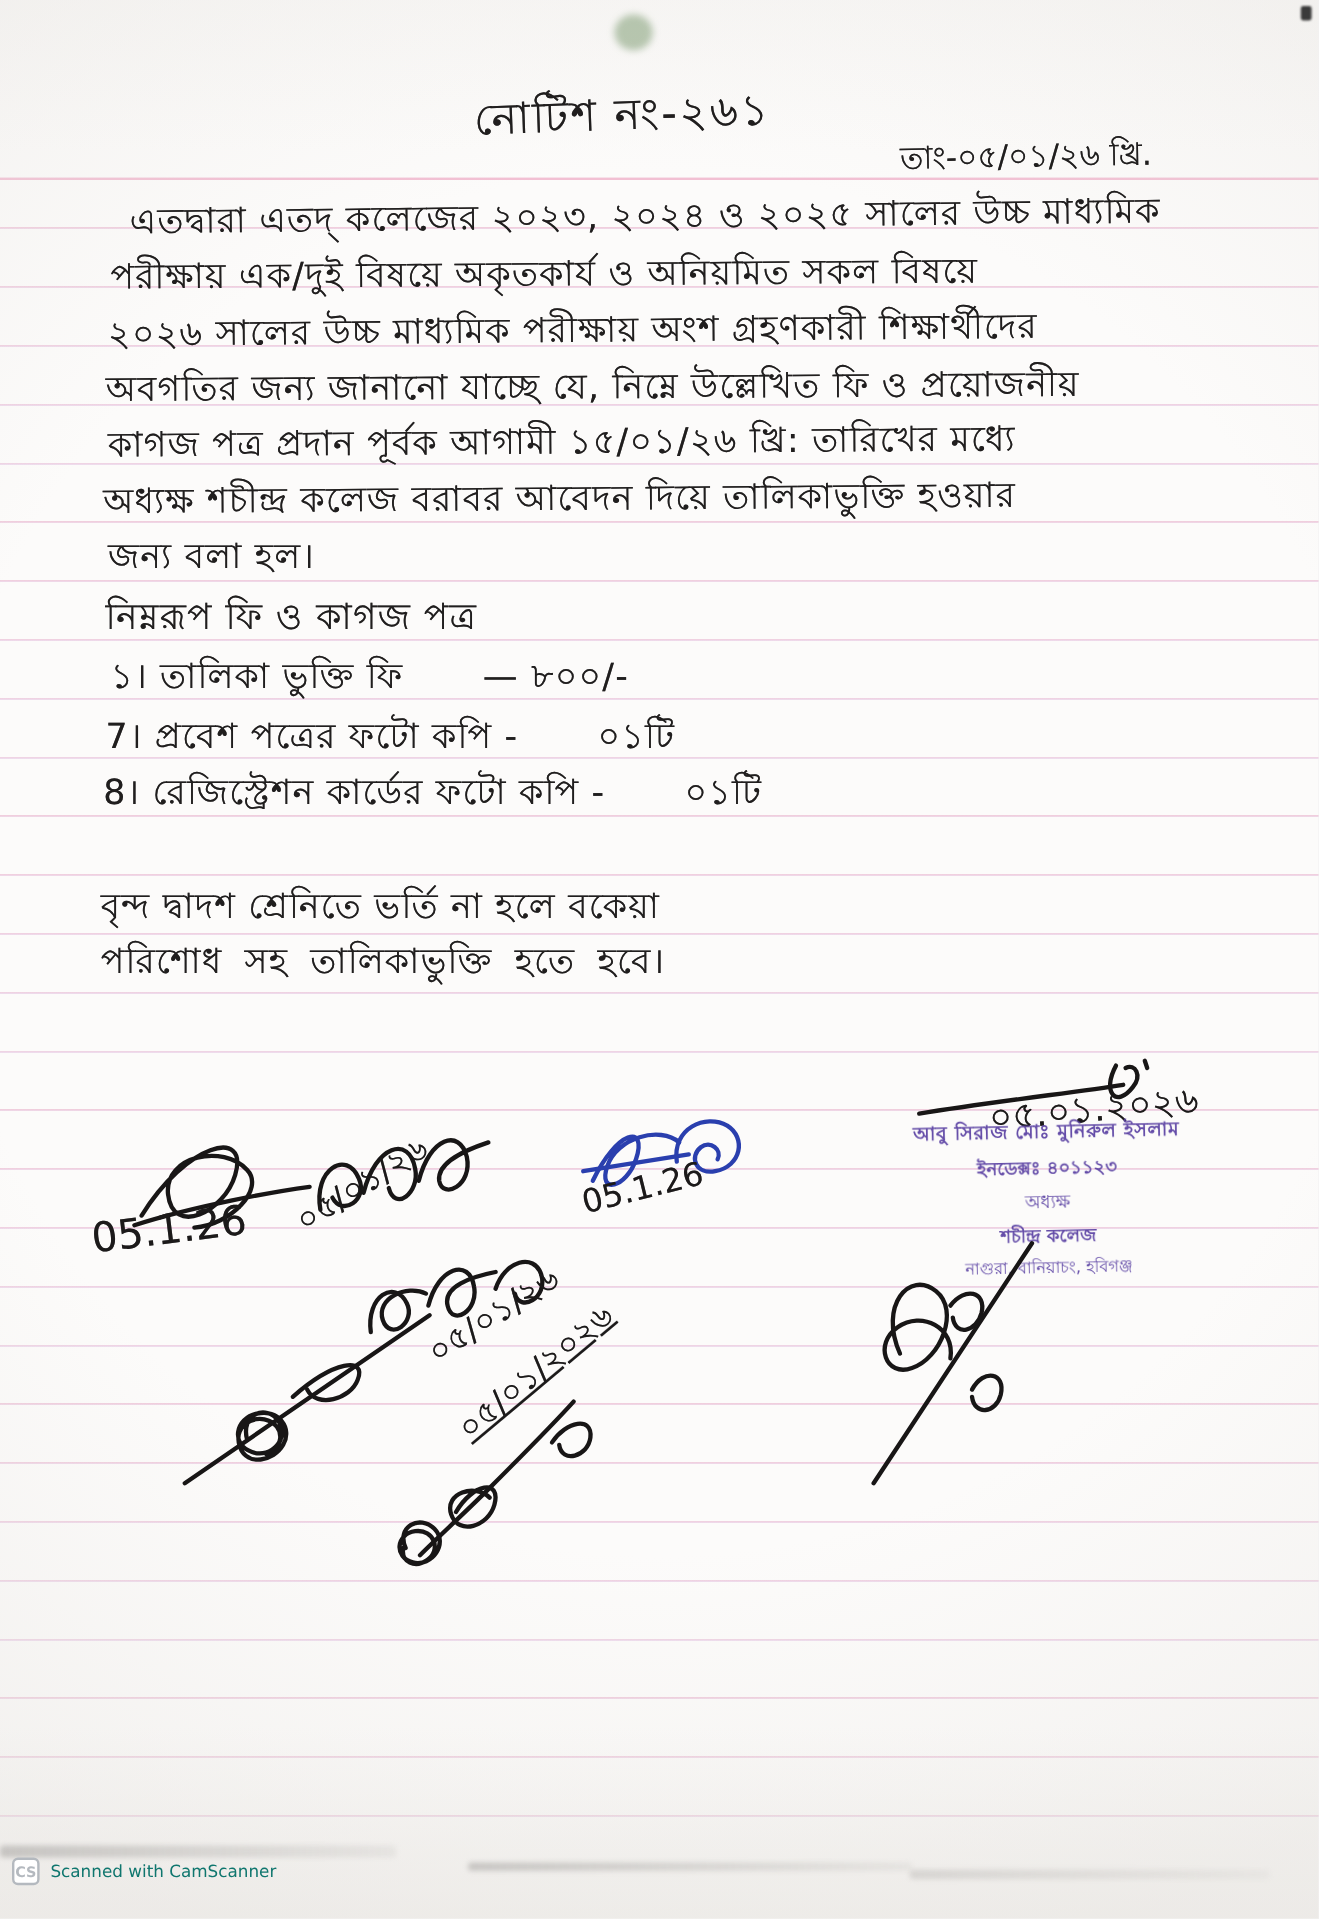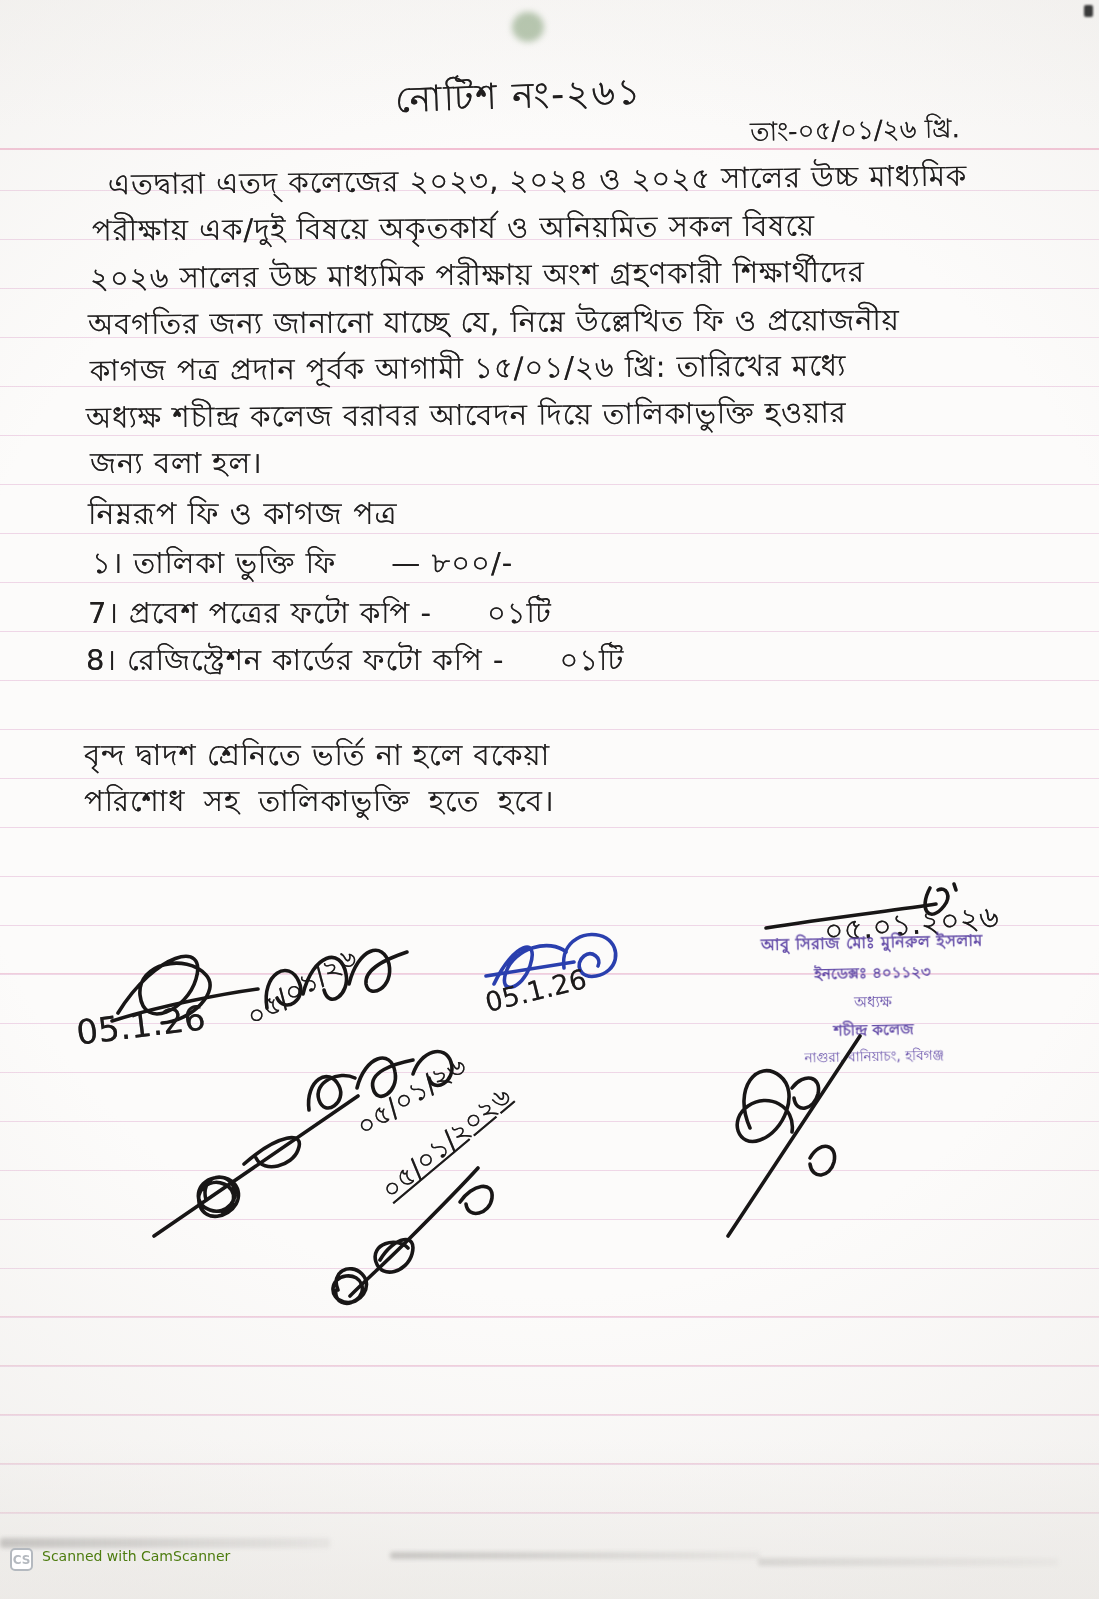--- a/index.html
+++ b/index.html
@@ -27,22 +27,22 @@
   .rule-strong { position:absolute; left:0; right:0; height:2px; background:rgba(230,120,165,.45); pointer-events:none; }
 
   .hw {
     position:absolute; color:#201e1e; font-family:"DejaVu Sans", sans-serif;
     white-space:nowrap; text-shadow: 0 0 .5px rgba(30,30,30,.7);
   }
   .title { font-size:36px; letter-spacing:2px; transform:rotate(-2deg); }
   .dateline { font-size:26px; transform:rotate(-1deg); }
   .bodyline { font-size:29px; letter-spacing:1px; }
   .feehead { font-size:30px; letter-spacing:1px; }
-  .feerow { font-size:29px; letter-spacing:1px; display:flex; }
-  .feerow .val { margin-left:55px;text-align:right; }
+  .feerow { font-size:29px; letter-spacing:1px; display:flex;gap:22px; }
+  .feerow .val { margin-left:44px;text-align:right; }
   .sigdate { position:absolute; color:#1c1a1a; font-size:27px; white-space:nowrap; text-shadow:0 0 .5px rgba(20,20,20,.6); }
   .sig { position:absolute; }
   .sig svg { overflow:visible; }
   .sig path { fill:none; stroke:#181616; stroke-width:3.6; stroke-linecap:round; stroke-linejoin:round; }
   .sig.blue path { stroke:#2a3fae; }
 
   
   .stamp {
     position:absolute; left:742px; top:930px; width:262px; text-align:center;
     color:#5c43a4; transform:rotate(-1.2deg); filter:blur(.35px); opacity:.95;
@@ -54,25 +54,25 @@
   .stamp .l4 { font-size:15px; font-weight:bold; margin-top:3px; }
   .stamp .l5 { font-size:13.5px; margin-top:3px; }
 
   
   .smudge-green { position:absolute; left:512px; top:12px; width:32px; height:30px; border-radius:50%;
     background:rgba(85,125,70,.40); filter:blur(3px); }
   .speck-tr { position:absolute; left:1084px; top:5px; width:9px; height:12px; background:#3a3a3a; filter:blur(1px); border-radius:2px; }
   .streak { position:absolute; background:linear-gradient(to right, rgba(150,148,145,.45), rgba(190,188,185,.2)); filter:blur(2px); border-radius:3px; }
 
   
-  .cs-bar { position:absolute; left:10px; top:1548px; display:flex; gap:9px; }
+  .cs-bar { position:absolute; left:10px; top:1548px; display:flex; align-items:center; gap:9px; }
   .cs-icon { width:23px; height:23px; border:2px solid #b4b9bf; border-radius:5px; color:#b4b9bf;
     font-size:12px; font-weight:bold; display:flex; align-items:center; justify-content:center;
     font-family:"DejaVu Sans", sans-serif; background:#fff; }
-  .cs-text { color:#4d7c0f; font-size:14px; font-family:"DejaVu Sans", sans-serif; }
+  .cs-text { color:#0f766e; font-size:14px; font-family:"DejaVu Sans", sans-serif; }
 </style>
 </head>
 <body>
 
 <div class="page">
 
   <div class="rules"></div>
   <div class="rule-strong" style="top:148px"></div>
   <div class="scan-shade"></div>
 

